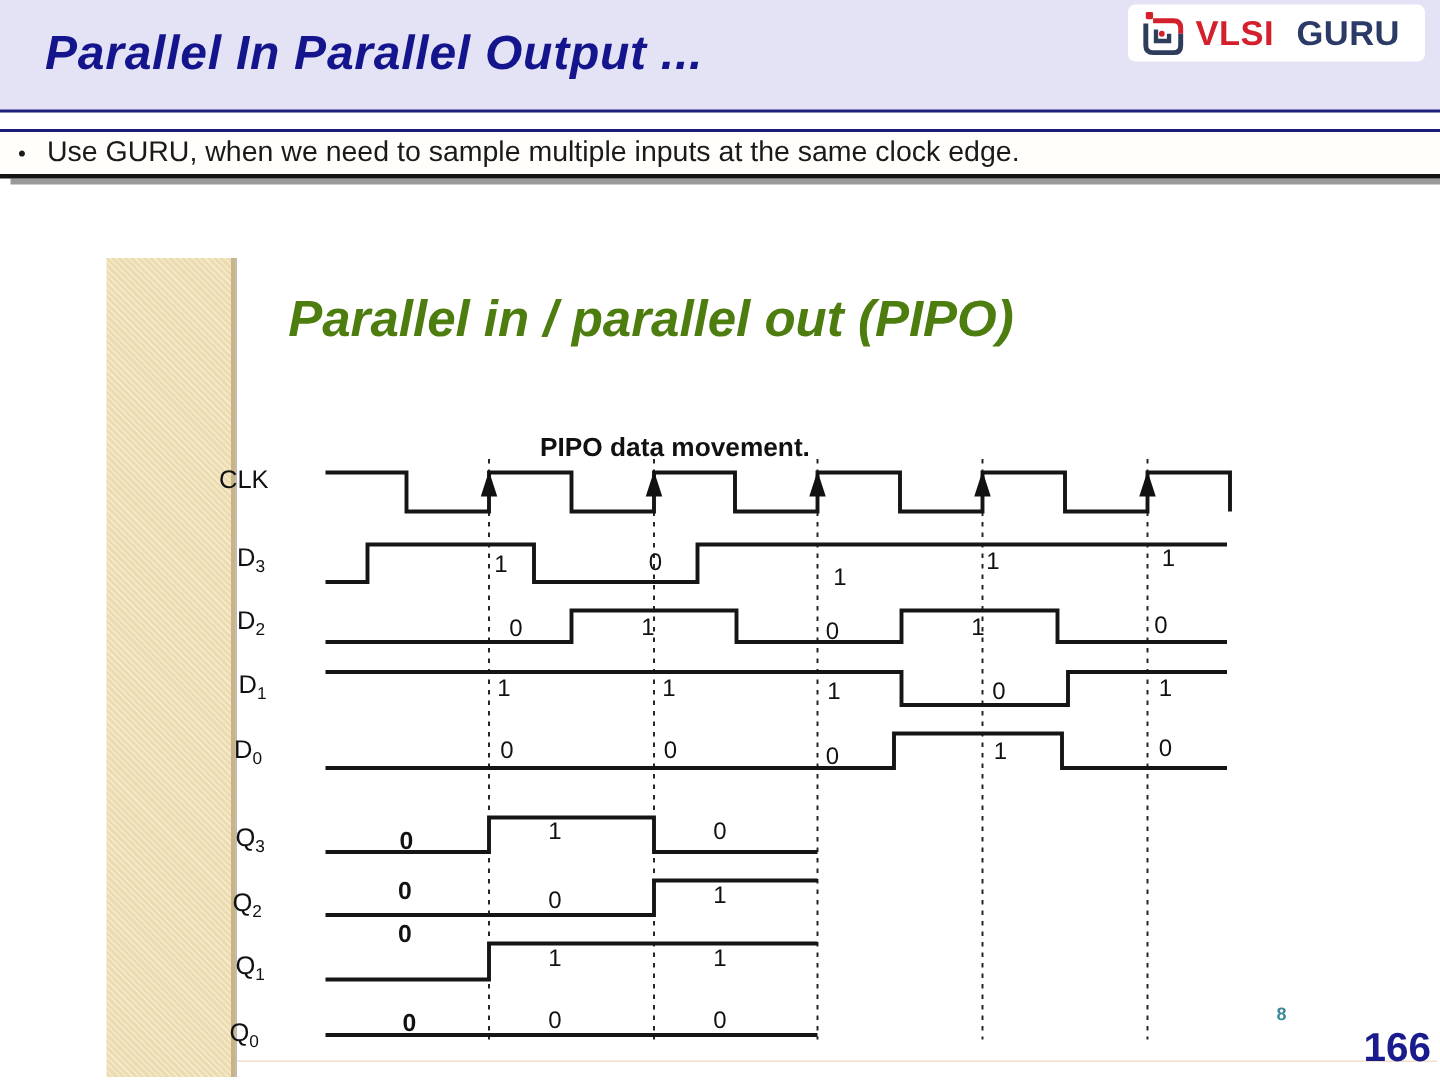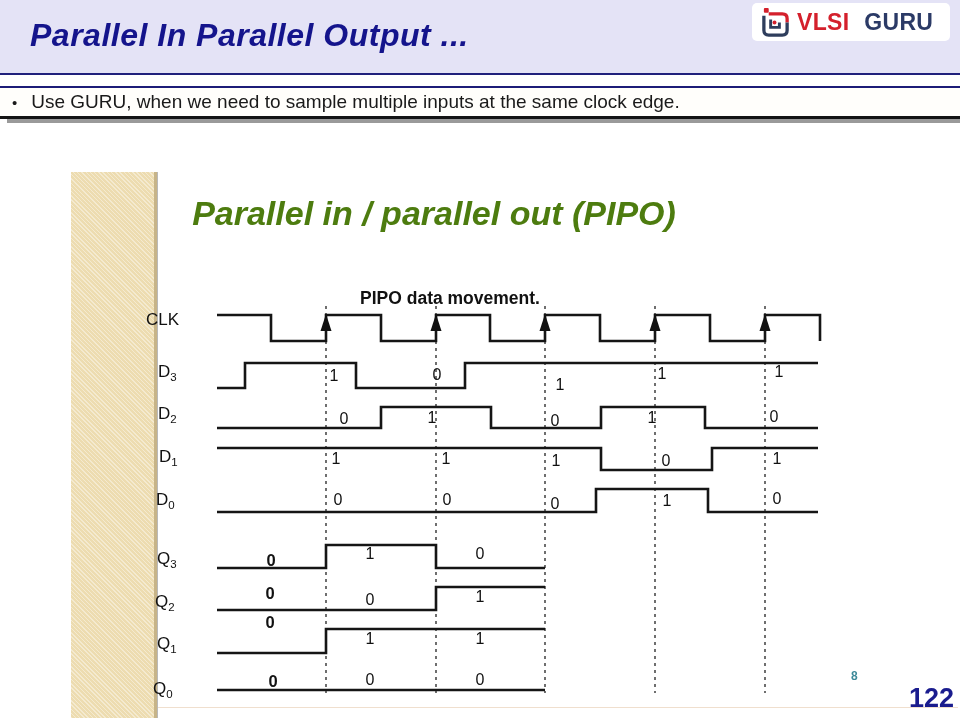--- a/index.html
+++ b/index.html
@@ -169,13 +169,13 @@
   <text class="val-b" x="270" y="628">0</text>
   <text class="val" x="370" y="644">1</text>
   <text class="val" x="480" y="644">1</text>
 
   <text class="val-b" x="273" y="687">0</text>
   <text class="val" x="370" y="685">0</text>
   <text class="val" x="480" y="685">0</text>
 </svg>
 
 <div class="inner-slide-number">8</div>
-<div class="page-number">122</div>
+<div class="page-number">166</div>
 
 </body></html>

